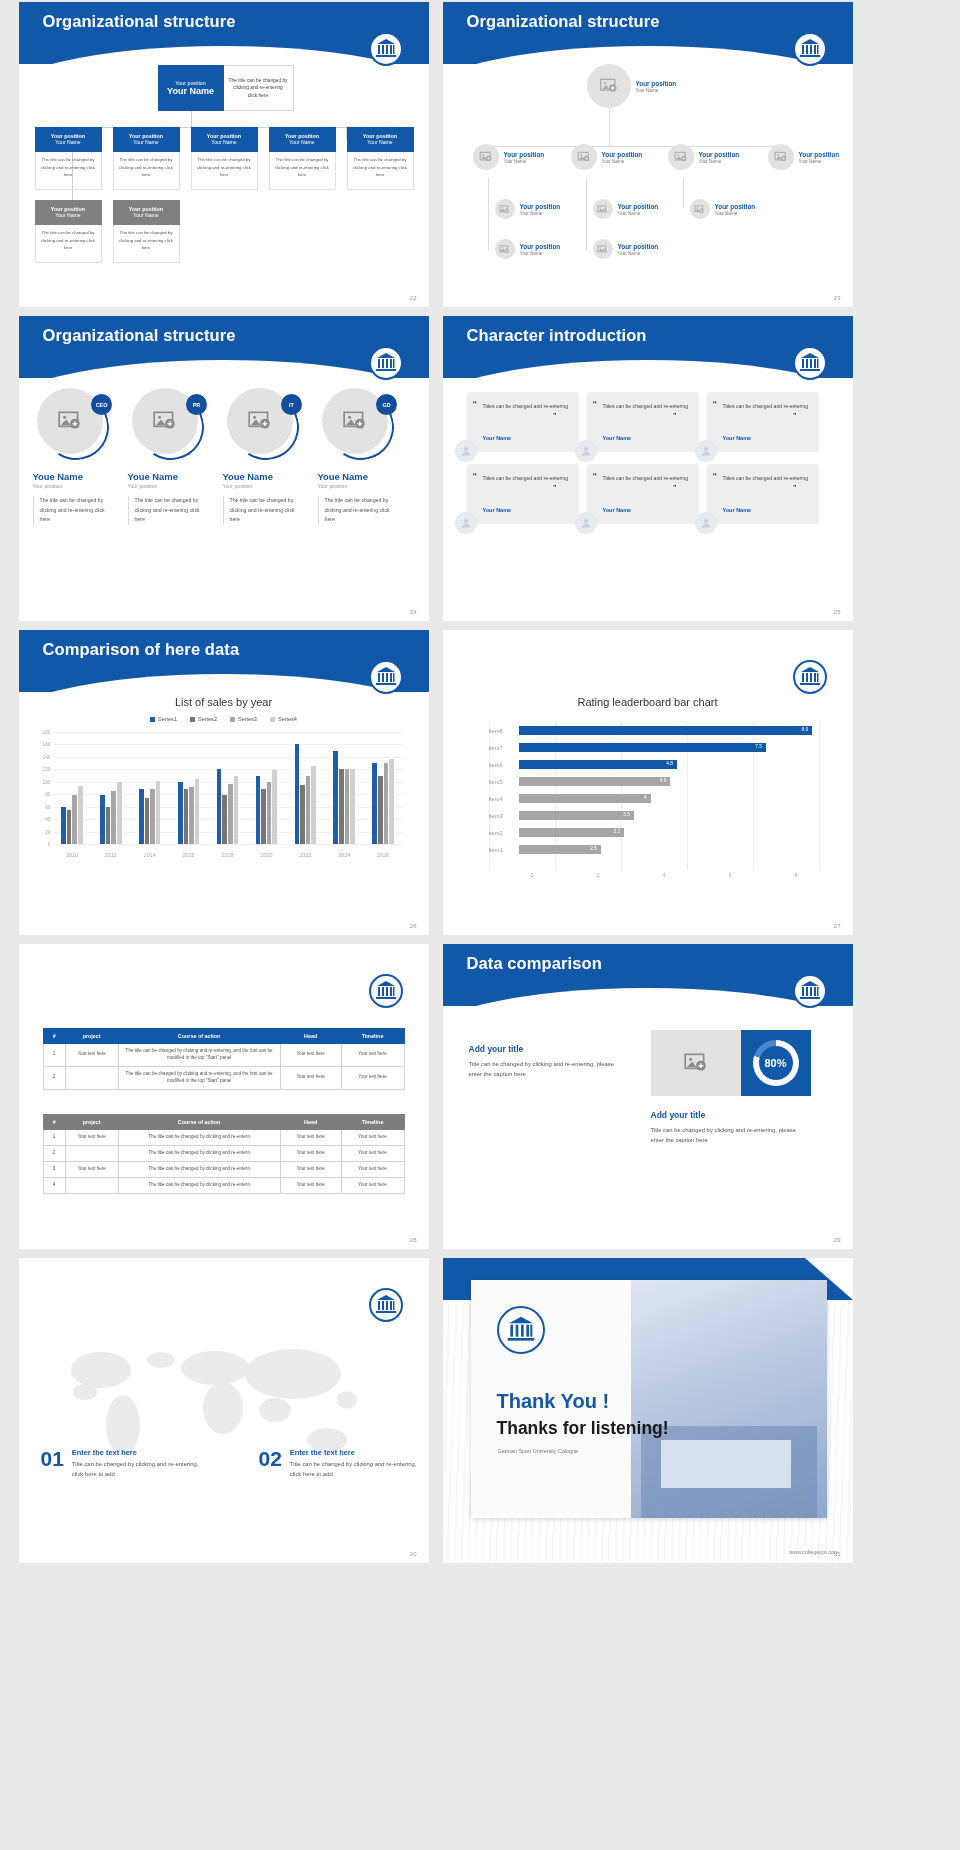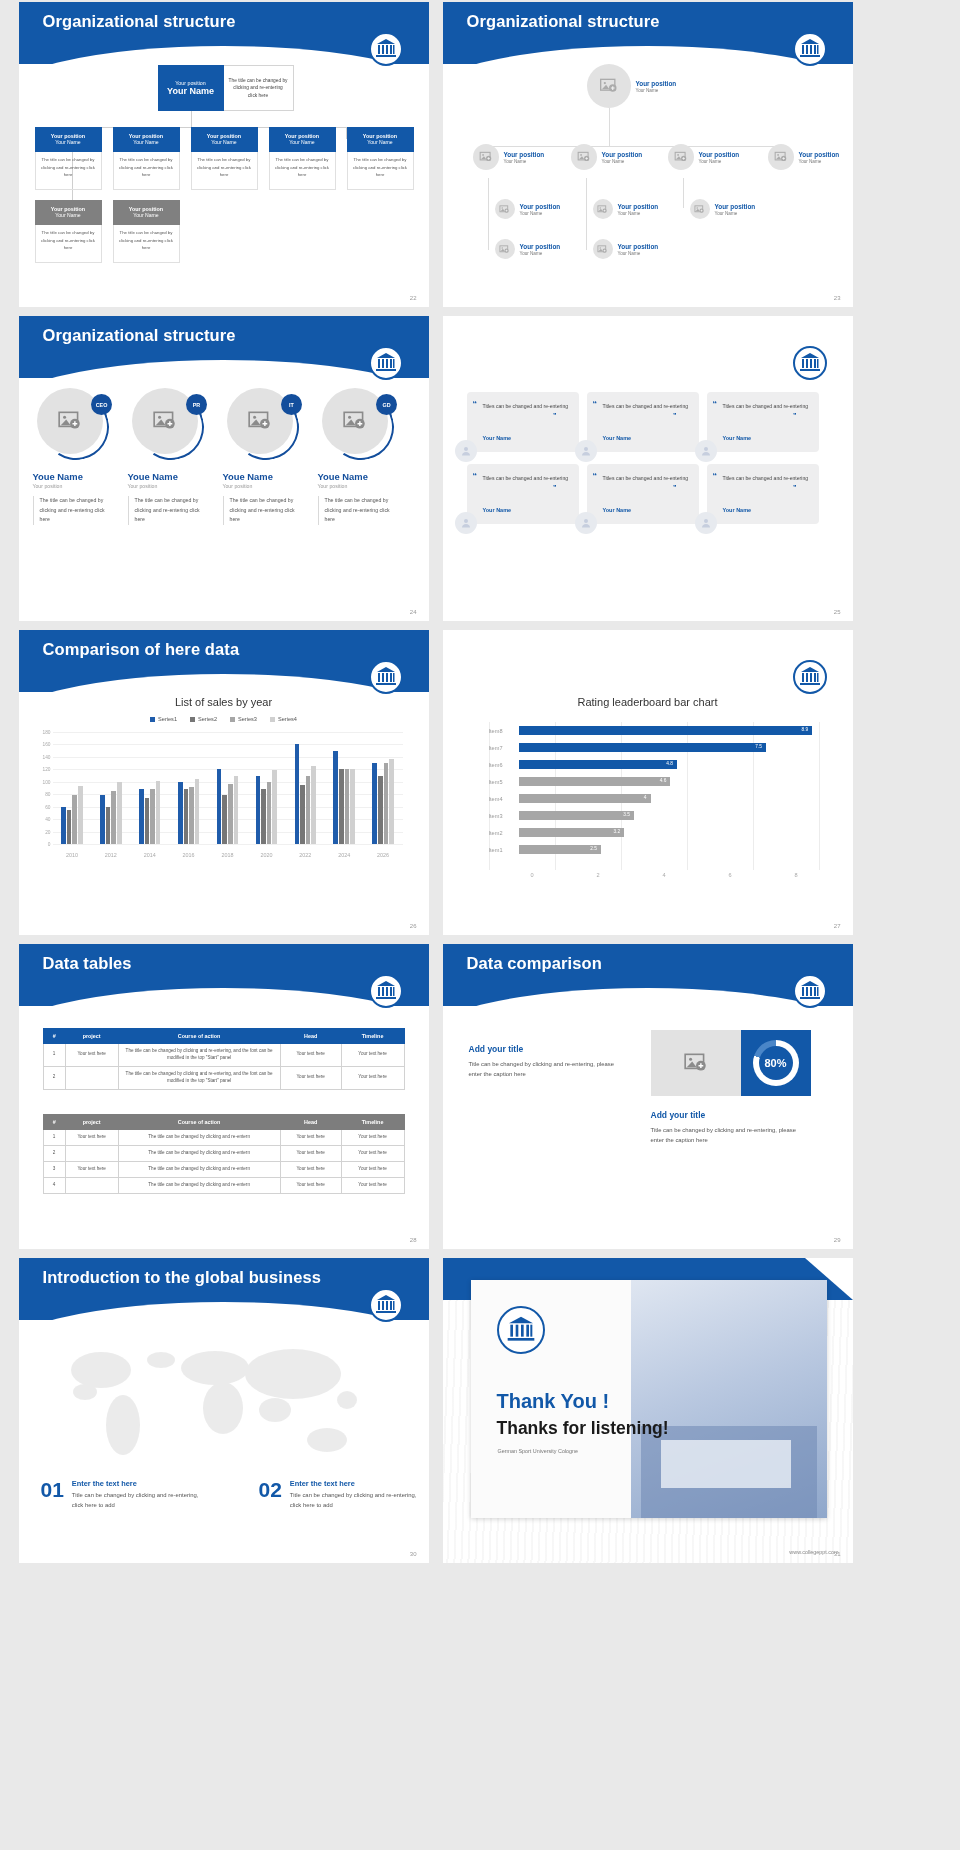--- a/index.html
+++ b/index.html
@@ -174,21 +174,21 @@
   .donut .hole{
     position:absolute; left:6px; top:6px; width:34px; height:34px; border-radius:50%;
     background:#1258a8; display:flex; align-items:center; justify-content:center;
     color:#fff; font-size:11px; font-weight:bold;
   }
   .cmpttl{ margin-top:14px; font-size:8.5px; font-weight:bold; color:#1258a8; }
   .cmptxt{ margin-top:5px; font-size:5.9px; color:#555; line-height:1.75; }
   
   .s30{ background:#fff; }
   .worldmap{ position:absolute; left:20px; top:72px; width:370px; height:150px; opacity:.55; }
-  .numrow{ position:absolute; top:190px; left:22px; display:flex; gap:48px;margin-top:31px; }
+  .numrow{ position:absolute; top:190px; left:22px; display:flex; gap:48px; }
   .numitem{ display:flex; gap:8px; }
   .numitem .num{ font-size:21px; font-weight:bold; color:#1258a8; line-height:1; }
   .numitem .ntxt .nt{ font-size:7.4px; font-weight:bold; color:#1258a8; }
   .numitem .ntxt .nd{ font-size:5.9px; color:#555; line-height:1.75; margin-top:2px; }
   
   .s31 .bluetop{ position:absolute; top:0; left:0; width:100%; height:42px; background:#1258a8; }
   .s31 .tri{
     position:absolute; top:0; right:0; width:0; height:0;
     border-top:42px solid #fff; border-left:48px solid transparent;
   }
@@ -589,20 +589,23 @@
         </div>
         <div class="mname">Youe Name</div>
         <div class="mpos">Your position</div>
         <div class="mdesc">The title can be changed by clicking and re-entering click here</div>
       </div>
     </div>
     <div class="pageno">24</div>
   </div>
 
   <div class="slide s25">
+    <div class="band">
+      <div class="band-title">Character introduction</div>
+    </div>
     <div class="crest">
       <svg viewBox="0 0 24 24">
           <g fill="#1258a8">
             <path d="M12 2 3 7h18z"></path>
             <rect x="4" y="8" width="2" height="9"></rect>
             <rect x="8" y="8" width="2" height="9"></rect>
             <rect x="12" y="8" width="2" height="9"></rect>
             <rect x="16" y="8" width="2" height="9"></rect>
             <rect x="19" y="8" width="1.5" height="9"></rect>
             <rect x="2" y="18" width="20" height="2"></rect>
@@ -911,23 +914,20 @@
         <div style="position: absolute; left: 42px; font-size: 5.6px; color: rgb(170, 170, 170);">0</div>
         <div style="position: absolute; left: 108px; font-size: 5.6px; color: rgb(170, 170, 170);">2</div>
         <div style="position: absolute; left: 174px; font-size: 5.6px; color: rgb(170, 170, 170);">4</div>
         <div style="position: absolute; left: 240px; font-size: 5.6px; color: rgb(170, 170, 170);">6</div>
         <div style="position: absolute; left: 306px; font-size: 5.6px; color: rgb(170, 170, 170);">8</div>
       </div>
     <div class="pageno">27</div>
   </div>
 
   <div class="slide s28">
-    <div class="band">
-      <div class="band-title">Data tables</div>
-    </div>
     <div class="crest">
       <svg viewBox="0 0 24 24">
           <g fill="#1258a8">
             <path d="M12 2 3 7h18z"></path>
             <rect x="4" y="8" width="2" height="9"></rect>
             <rect x="8" y="8" width="2" height="9"></rect>
             <rect x="12" y="8" width="2" height="9"></rect>
             <rect x="16" y="8" width="2" height="9"></rect>
             <rect x="19" y="8" width="1.5" height="9"></rect>
             <rect x="2" y="18" width="20" height="2"></rect>
@@ -1045,23 +1045,20 @@
           </div>
         </div>
         <div class="cmpttl">Add your title</div>
         <div class="cmptxt">Title can be changed by clicking and re-entering, please enter the caption here</div>
       </div>
     </div>
     <div class="pageno">29</div>
   </div>
 
   <div class="slide s30">
-    <div class="band">
-      <div class="band-title">Introduction to the global business</div>
-    </div>
     <div class="crest">
       <svg viewBox="0 0 24 24">
           <g fill="#1258a8">
             <path d="M12 2 3 7h18z"></path>
             <rect x="4" y="8" width="2" height="9"></rect>
             <rect x="8" y="8" width="2" height="9"></rect>
             <rect x="12" y="8" width="2" height="9"></rect>
             <rect x="16" y="8" width="2" height="9"></rect>
             <rect x="19" y="8" width="1.5" height="9"></rect>
             <rect x="2" y="18" width="20" height="2"></rect>

